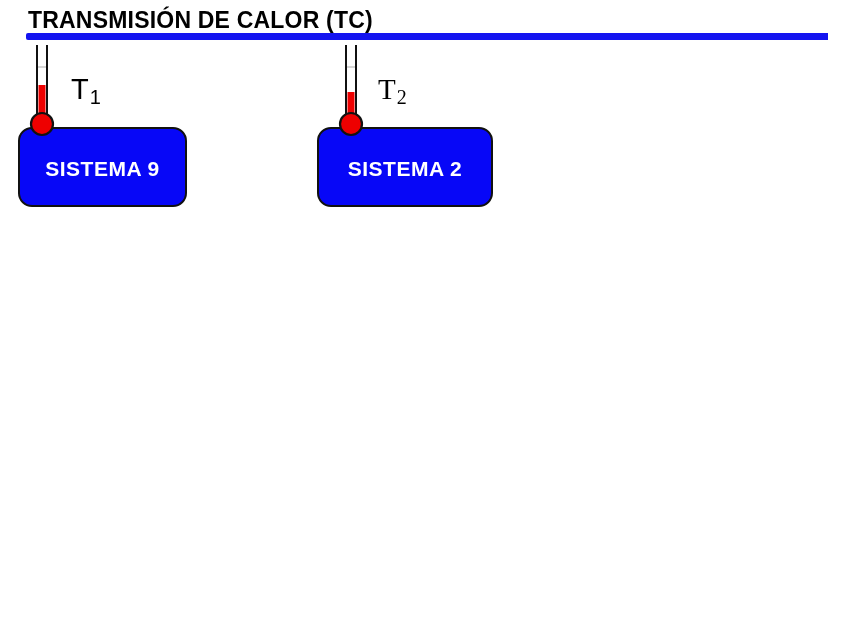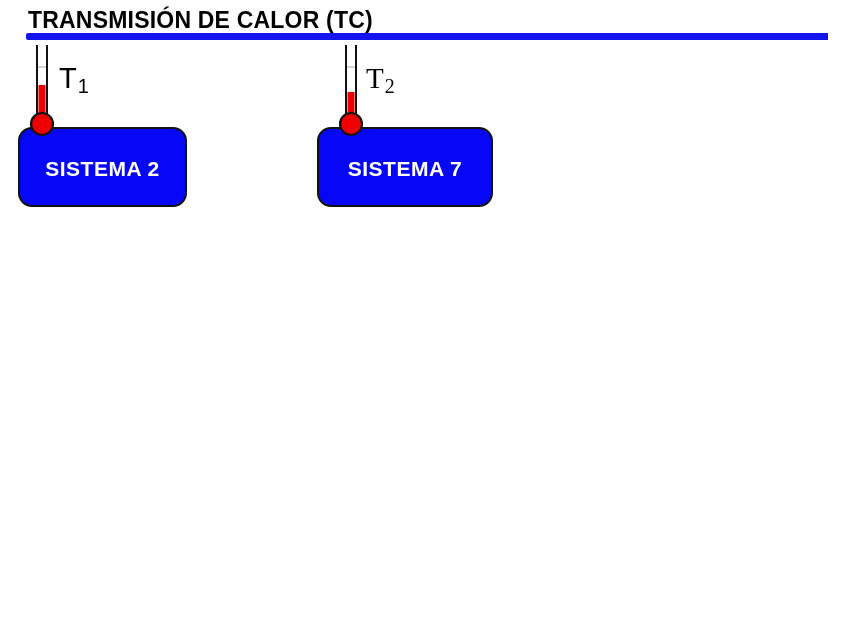--- a/index.html
+++ b/index.html
@@ -61,60 +61,61 @@
   }
   .therm {
     position: absolute;
     top: 45px;
     z-index: 2;
   }
   .therm-1 { left: 29px; }
   .therm-2 { left: 338px; }
   .temp-label {
     position: absolute;
-    top: 64px;
+    top: 75px;
     font-size: 29px;
     font-weight: normal;
     color: #000000;
     line-height: 1;
     z-index: 3;
     white-space: nowrap;
+    margin-left: 12px;
   }
   .temp-1 { left: 59px; }
   .temp-2 { left: 366px; font-family: Liberation Serif, serif; }
   .temp-label sub {
     font-size: 20px;
     vertical-align: -5px;
     margin-left: 1px;
     line-height: 0;
   }
 </style>
 </head>
 <body>
 
 <div class="slide">
 
   <h1 class="title">TRANSMISIÓN DE CALOR (TC)</h1>
   <div class="rule"></div>
 
   <div class="system-box box-1">
-    <span class="system-label">SISTEMA 2</span>
+    <span class="system-label">SISTEMA 9</span>
   </div>
   <svg class="therm therm-1" width="26" height="94" viewBox="0 0 26 94" xmlns="http://www.w3.org/2000/svg">
     <rect x="9" y="0" width="8" height="74" style="fill:#ffffff"></rect>
     <line x1="9" y1="22" x2="17" y2="22" style="stroke:#c8c8c8;stroke-width:1.5"></line>
     <rect x="9.5" y="40" width="7" height="34" style="fill:var(--thermometer_red,#EE0000)"></rect>
     <line x1="8" y1="0" x2="8" y2="70" style="stroke:var(--outline_black,#111111);stroke-width:2"></line>
     <line x1="18" y1="0" x2="18" y2="70" style="stroke:var(--outline_black,#111111);stroke-width:2"></line>
     <circle cx="13" cy="79" r="11" style="fill:var(--thermometer_red,#EE0000);stroke:var(--outline_black,#111111);stroke-width:2.2"></circle>
   </svg>
   <div class="temp-label temp-1"><span>T</span><sub>1</sub></div>
 
   <div class="system-box box-2">
-    <span class="system-label">SISTEMA 7</span>
+    <span class="system-label">SISTEMA 2</span>
   </div>
   <svg class="therm therm-2" width="26" height="94" viewBox="0 0 26 94" xmlns="http://www.w3.org/2000/svg">
     <rect x="9" y="0" width="8" height="74" style="fill:#ffffff"></rect>
     <line x1="9" y1="22" x2="17" y2="22" style="stroke:#c8c8c8;stroke-width:1.5"></line>
     <rect x="9.5" y="47" width="7" height="27" style="fill:var(--thermometer_red,#EE0000)"></rect>
     <line x1="8" y1="0" x2="8" y2="70" style="stroke:var(--outline_black,#111111);stroke-width:2"></line>
     <line x1="18" y1="0" x2="18" y2="70" style="stroke:var(--outline_black,#111111);stroke-width:2"></line>
     <circle cx="13" cy="79" r="11" style="fill:var(--thermometer_red,#EE0000);stroke:var(--outline_black,#111111);stroke-width:2.2"></circle>
   </svg>
   <div class="temp-label temp-2"><span>T</span><sub>2</sub></div>

